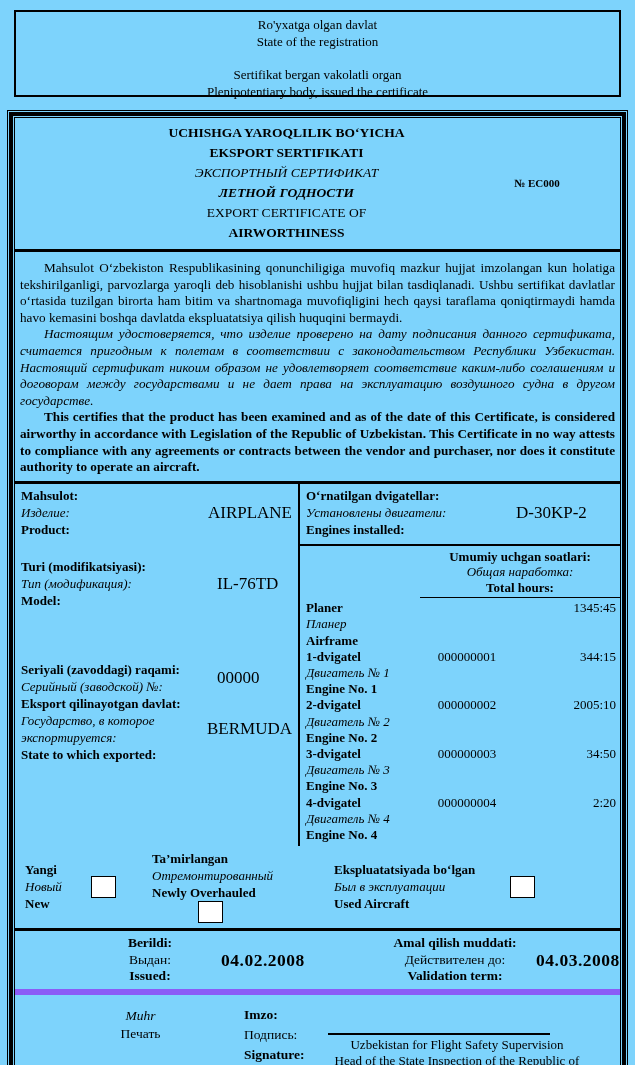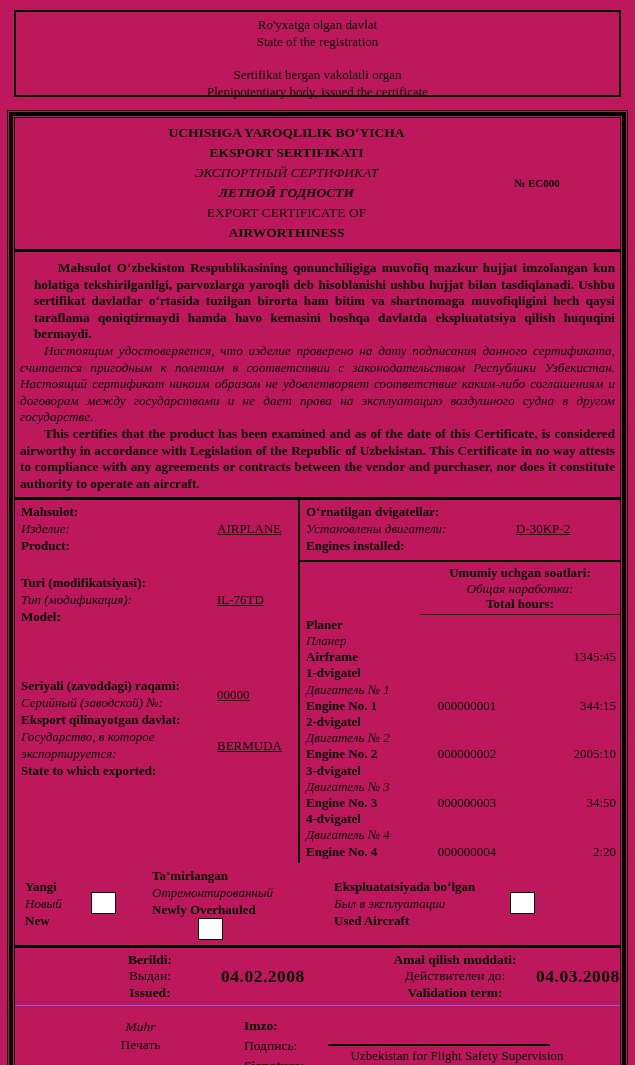--- a/index.html
+++ b/index.html
@@ -2,21 +2,21 @@
 <html><head>
 <meta charset="utf-8">
 <style>
   * { box-sizing: border-box; margin: 0; padding: 0; }
   html,body { background:#fff; }
   body {
     font-family: "Liberation Serif", "DejaVu Serif", serif;
     color:#000;
     width:635px;
   }
-  .page { position:relative; width:635px; height:1065px; background:#be185d; overflow:hidden; }
+  .page { position:relative; width:635px; height:1065px; background:#7dd3fc; overflow:hidden; }
 
   
   .reg-box {
     position:absolute; left:14px; top:10px; width:607px; height:87px;
     border:2px solid #000; text-align:center; font-size:13px; line-height:17px;
     padding-top:4px;
   }
   .reg-gap { height:16px; }
 
   
@@ -28,56 +28,56 @@
   .sec-title { display:flex; align-items:center; border-bottom:3px solid #000; padding:5px 8px 6px 8px; }
   .title-lines { flex:1; text-align:center; margin-left:88px; font-size:13.5px; line-height:20px; }
   .t-b { font-weight:bold; }
   .t-i { font-style:italic; }
   .t-bi { font-weight:bold; font-style:italic; }
   .cert-no { width:150px; text-align:center; font-size:11px; font-weight:bold; }
 
   
   .sec-paras { border-bottom:3px solid #000; padding:8px 5px 5px 5px; font-size:13.2px; line-height:16.6px; }
   .sec-paras p { text-align:justify; text-indent:24px; }
-  .p-uz { font-weight:bold;margin-left:14px; }
+  .p-uz { font-weight:normal; }
   .p-ru { font-style:italic; }
   .p-en { font-weight:bold; }
 
   
   .sec-table { display:flex; }
   .col-left { width:285px; border-right:2px solid #000; padding:3px 6px 4px 6px; font-size:13px; line-height:17px; }
   .col-right { flex:1; font-size:13px; }
   .fgroup { display:flex; align-items:center; }
   .flabels { width:196px; }
-  .fvalue { flex:1; font-size:13px;text-decoration:underline; }
+  .fvalue { flex:1; font-size:17px; }
   .lb { font-weight:bold; }
   .li { font-style:italic; }
   .lr { font-weight:normal; }
   .mt1 { margin-top:20px; } .mt2 { margin-top:52px; } .mt3 { }
 
   .eng-top { display:flex; align-items:center; padding:3px 6px 6px 6px; border-bottom:2px solid #000; line-height:17px; }
   .eng-labels { width:210px; }
 
   .hours-header { margin-left:auto; width:200px; text-align:center; border-bottom:1px solid #000; padding:3px 0 2px 0; line-height:15.5px; }
   .hours-rows { padding:2px 4px 3px 6px; }
-  .hrow { display:flex; align-items:flex-end; line-height:16.2px; }
+  .hrow { display:flex; align-items:flex-start; line-height:16.2px; }
   .hlabels { flex:1; }
   .hserial { width:100px; text-align:center; }
   .hhours { width:99px; text-align:right; }
 
   
   .sec-check { display:flex; align-items:center; border-bottom:3px solid #000; padding:4px 0 5px 10px; font-size:13px; line-height:17px; }
   .cgroup { display:flex; align-items:center; }
   .cl1 { width:52px; } .cl2 { width:110px; } .cl3 { width:172px; }
   .cbox { width:25px; height:22px; border:1px solid #000; background:#fff; }
   .cb1 { margin-left:14px; } .cb2 { margin-left:6px; } .cb3 { margin-left:4px; }
   .g2 { margin-left:36px;flex-direction:column; } .g3 { margin-left:72px; }
 
   
-  .sec-dates { display:flex; align-items:center; border-bottom:1px solid #8b5cf6; padding:4px 0; font-size:13.5px; line-height:16.5px; }
+  .sec-dates { display:flex; align-items:center; border-bottom:6px solid #8b5cf6; padding:4px 0; font-size:13.5px; line-height:16.5px; }
   .dhalf-left { width:315px; display:flex; align-items:center; }
   .dhalf-right { flex:1; display:flex; align-items:center; }
   .dlabels { text-align:center; }
   .dl-left { width:122px; margin-left:74px; }
   .dl-right { width:142px; margin-left:54px; }
   .ddate { font-size:17.5px; font-weight:bold; margin-left:10px; letter-spacing:0.5px; }
 
   
   .sec-sign { display:flex; position:relative; padding:8px 0 12px 0; min-height:84px; }
   .muhr { width:229px; padding-left:22px; text-align:center; line-height:18px; font-size:13.5px; padding-top:4px; }

